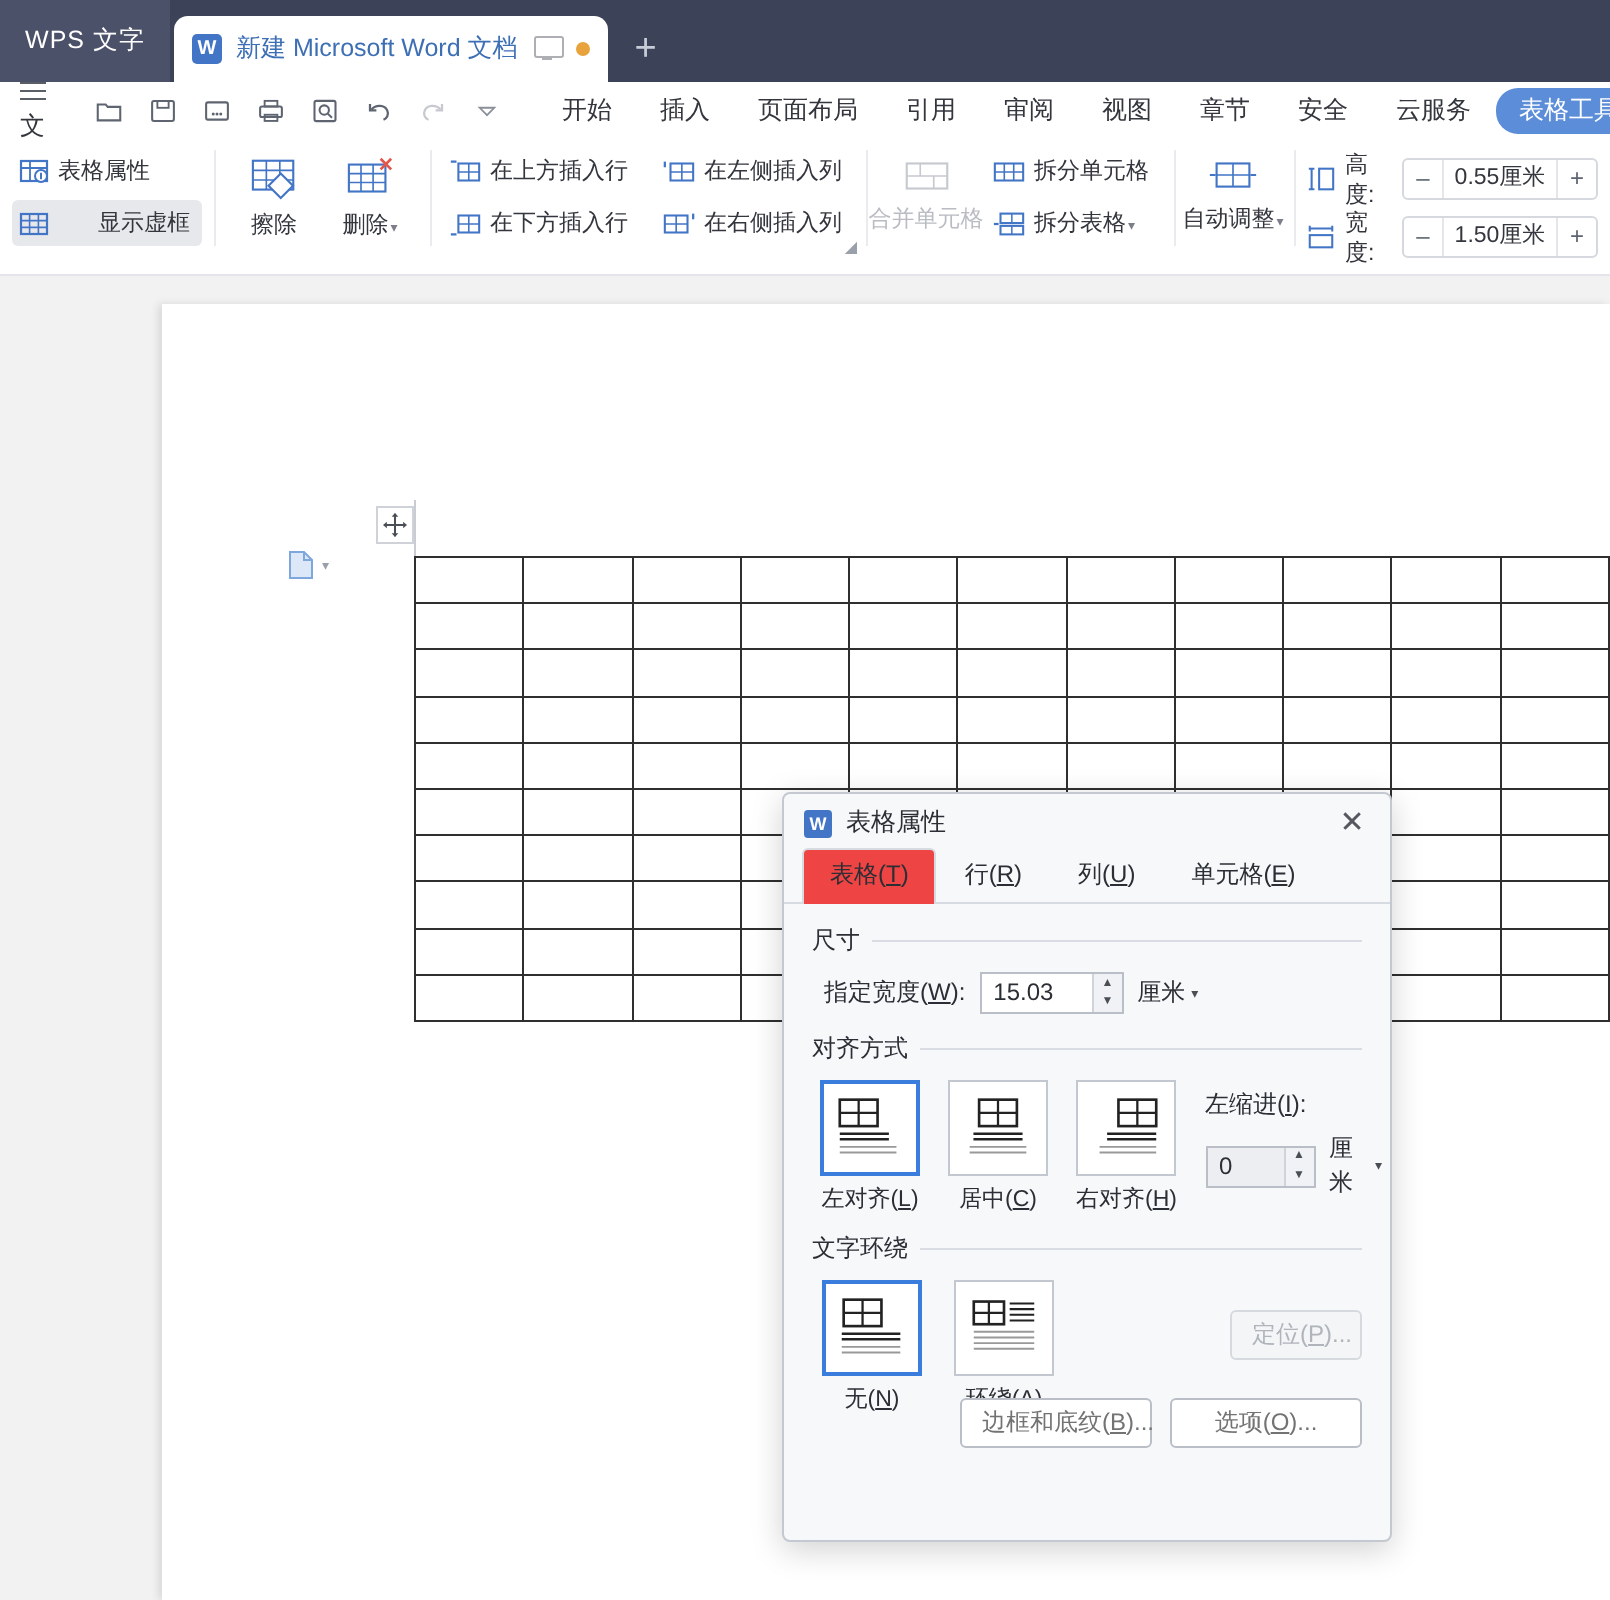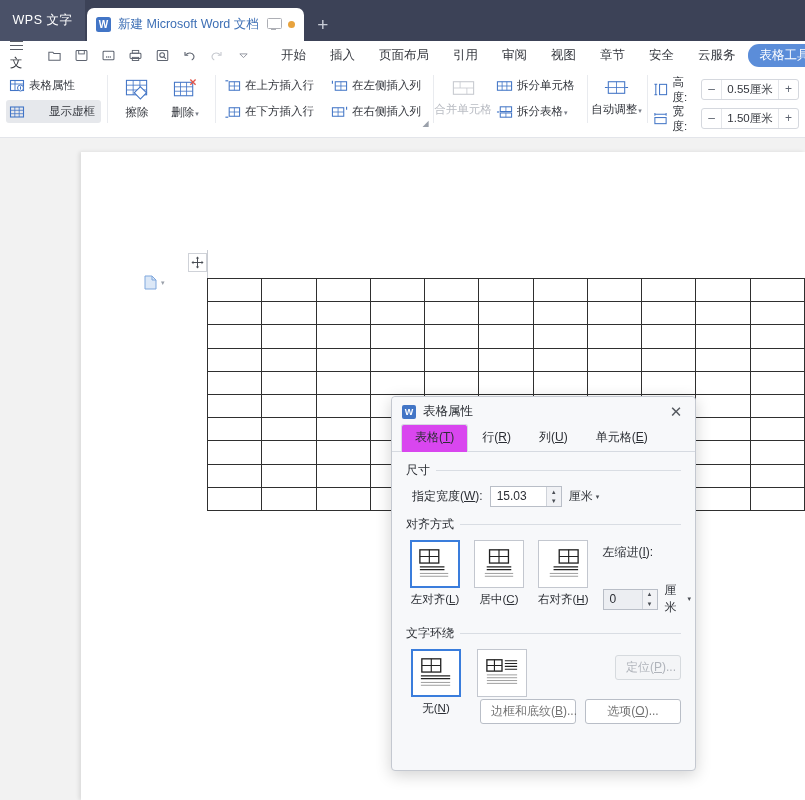--- a/index.html
+++ b/index.html
@@ -222,21 +222,21 @@
     display: flex; align-items: flex-end; height: 26px;
     padding-left: 9px; gap: 0;
     border-bottom: 1px solid #d6dae1;
   }
   .dlg-tab {
     padding: 4px 13px 5px 13px; font-size: 12px; color: #2b2e34;
     border: 1px solid transparent; border-bottom: none;
     border-radius: 3px 3px 0 0;
   }
   .dlg-tab.active {
-    background: #d946ef; border-color: #d6dae1;
+    background: #ef4444; border-color: #d6dae1;
     margin-bottom: -1px; padding-bottom: 6px;
   }
   .dlg-body { padding: 10px 14px 0 14px; }
   .fieldset { margin-bottom: 9px; }
   .fs-legend {
     display: flex; align-items: center; gap: 6px;
     font-size: 12px; color: #2b2e34; margin-bottom: 7px;
   }
   .fs-legend .line { flex: 1; height: 1px; background: #d9dde3; }
   .row { display: flex; align-items: center; gap: 7px; }
@@ -265,21 +265,21 @@
   .unit-sel .uc { font-size: 7px; color: #4a4e55; }
   .align-row { display: flex; align-items: flex-start; gap: 14px; }
   .align-item { display: flex; flex-direction: column; align-items: center; gap: 4px; width: 52px; }
   .align-box {
     width: 50px; height: 48px; background: #ffffff;
     border: 1px solid #c3c7cf;
     display: flex; align-items: center; justify-content: center;
   }
   .align-box.sel { border: 2px solid #3a7ddc; }
   .align-cap { font-size: 11.5px; color: #2b2e34; white-space: nowrap; }
-  .indent-col { display: flex; flex-direction: column; gap: 21px; padding-top: 4px; }
+  .indent-col { display: flex; flex-direction: column; gap: 5px; padding-top: 4px; }
   .wrap-row { display: flex; align-items: flex-start; gap: 14px; }
   .btn {
     border: 1px solid #b9bec7; background: #ffffff;
     border-radius: 3px; font-size: 12px; color: #737373;
     padding: 0 10px; height: 25px; line-height: 23px;
     white-space: nowrap; text-align: center;
   }
   .btn.dim { color: #b0b4bb; border-color: #d6dade; background: #f4f5f7; }
   .btn.primary { border: 1.6px solid #3a7ddc; }
   .dlg-btnrow1 {

